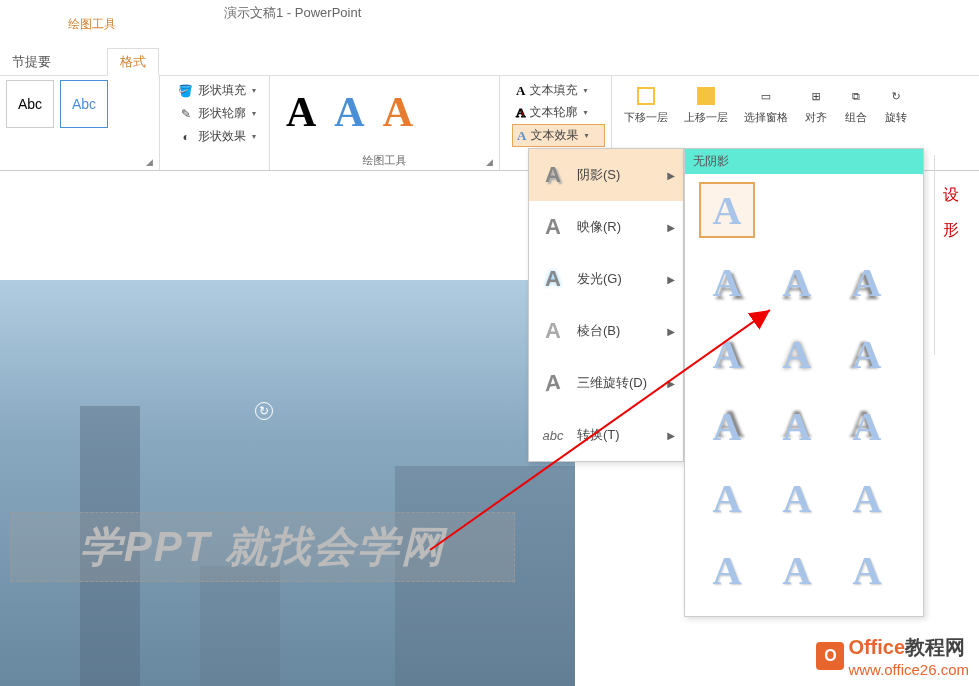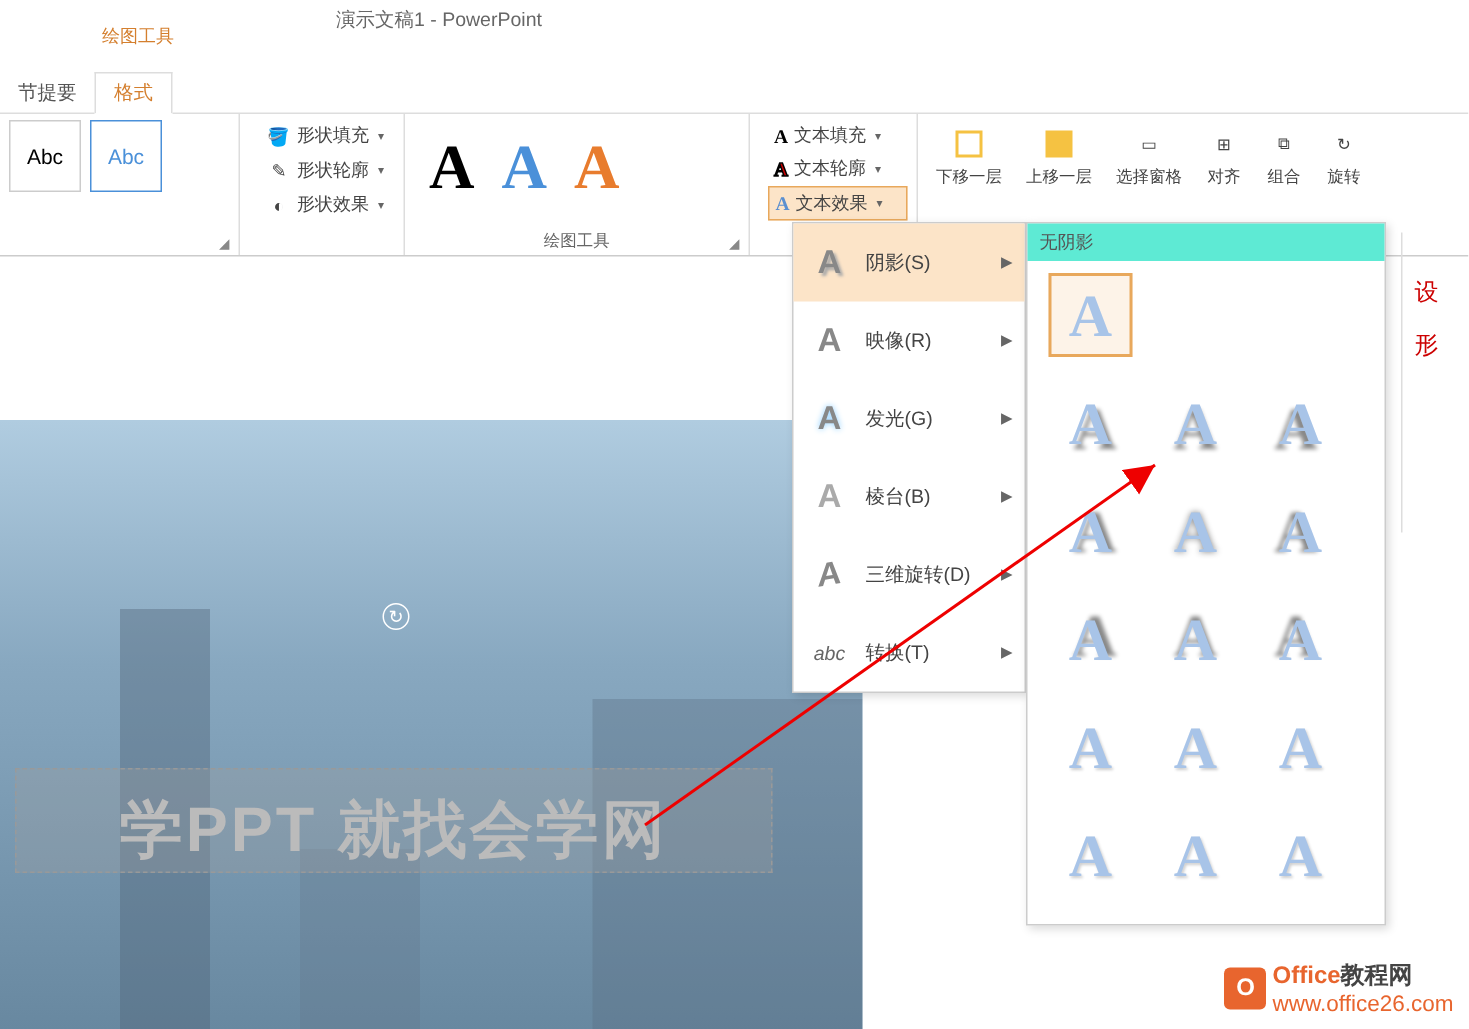--- a/index.html
+++ b/index.html
@@ -2,21 +2,21 @@
 <html><head>
   <meta charset="utf-8">
   <style>
     * { margin: 0; padding: 0; box-sizing: border-box; font-family: "Microsoft YaHei", sans-serif; }
     body { width: 979px; height: 686px; background: #fff; overflow: hidden; position: relative; }
     
     .title-area { display: flex; align-items: flex-start; height: 50px; }
     .tool-tab { padding: 16px 8px; color: #d47f2e; font-size: 12px; margin-left: 60px; }
     .doc-title { color: #666; font-size: 13px; margin-left: 100px; margin-top: 4px; }
     
-    .tabs-row { display: flex; height: 26px; border-bottom: 1px solid #ddd; align-items: flex-end; }
+    .tabs-row { display: flex; height: 26px; border-bottom: 1px solid #ddd; align-items: flex-end; gap: 44px; }
     .tab { padding: 4px 12px; font-size: 13px; color: #555; cursor: pointer; }
     .tab.active { background: #fff; border: 1px solid #ddd; border-bottom: 1px solid #fff; margin-bottom: -1px; color: #d47f2e; }
     
     .ribbon { display: flex; height: 95px; border-bottom: 1px solid #ccc; background: #fff; }
     .ribbon-group { border-right: 1px solid #ddd; padding: 4px 6px; display: flex; flex-direction: column; position: relative; }
     .group-label { position: absolute; bottom: 2px; left: 50%; transform: translateX(-50%); font-size: 11px; color: #666; }
     .expand-corner { position: absolute; bottom: 3px; right: 3px; width: 10px; height: 10px; font-size: 9px; color: #888; }
     
     .shape-styles { display: flex; gap: 6px; }
     .style-thumb { width: 48px; height: 48px; border: 1px solid #ccc; display: flex; align-items: center; justify-content: center; font-size: 14px; background: #fff; }
@@ -59,37 +59,37 @@
     .gallery-item { width: 56px; height: 56px; display: flex; align-items: center; justify-content: center; cursor: pointer; }
     .gallery-item.sel { border: 2px solid #e8a85c; background: #fdf3e8; }
     .ga { font-size: 40px; font-weight: bold; font-family: "Times New Roman", serif; color: #a8c4e8; text-shadow: 1px 1px 2px rgba(0,0,0,0.2); }
     
     
     .slide-area { position: absolute; top: 280px; left: 0; width: 575px; height: 406px; background: linear-gradient(180deg, #b0cce0 0%, #88a8c0 40%, #6888a0 100%); overflow: hidden; }
     .building1 { position: absolute; bottom: 0; left: 80px; width: 60px; height: 280px; background: rgba(80,100,120,0.4); }
     .building2 { position: absolute; bottom: 0; left: 200px; width: 80px; height: 120px; background: rgba(100,120,140,0.3); }
     .building3 { position: absolute; bottom: 0; right: 0; width: 180px; height: 220px; background: rgba(90,110,130,0.35); }
     
-    .text-box { position: absolute; left: 10px; top: 232px; width: 505px; height: 70px; border: 1px dashed #999; background: rgba(160,160,160,0.3); display: flex; align-items: flex-end; justify-content: center; }
+    .text-box { position: absolute; left: 10px; top: 232px; width: 505px; height: 70px; border: 1px dashed #999; background: rgba(160,160,160,0.3); display: flex; align-items: center; justify-content: center; font-style: italic; }
     .wa-text { font-size: 42px; font-weight: bold; color: #bbb; letter-spacing: 2px; }
     .rotate-handle { position: absolute; left: 255px; top: 122px; width: 18px; height: 18px; border-radius: 50%; border: 1px solid #fff; display: flex; align-items: center; justify-content: center; font-size: 12px; color: #fff; }
     .sub-text { position: absolute; left: 170px; top: 318px; font-size: 20px; color: #666; }
     
     
     .arrow-svg { position: absolute; left: 230px; top: 280px; width: 560px; height: 280px; z-index: 15; pointer-events: none; }
     
     
     .right-panel { position: absolute; right: 0; top: 155px; width: 45px; height: 200px; border-left: 1px solid #ddd; padding: 30px 8px; }
     .rp-text { writing-mode: horizontal-tb; font-size: 16px; color: #c00; margin-bottom: 14px; display: block; }
     
     
     .watermark { position: absolute; bottom: 8px; right: 10px; display: flex; align-items: center; gap: 4px; z-index: 20; }
     .wm-icon { width: 28px; height: 28px; background: #e8652e; border-radius: 4px; display: flex; align-items: center; justify-content: center; color: #fff; font-weight: bold; font-size: 16px; }
     .wm-text { display: flex; flex-direction: column; }
-    .wm-t1 { font-size: 16px; font-weight: bold; }
+    .wm-t1 { font-size: 20px; font-weight: bold; }
     .wm-t1 .o { color: #e8652e; } .wm-t1 .r { color: #444; }
     .wm-t2 { font-size: 15px; color: #e8652e; }
   </style>
 </head>
 <body>
 
 <div class="title-area">
   <div class="tool-tab">绘图工具</div>
   <div class="doc-title">演示文稿1 - PowerPoint</div>
 </div>

